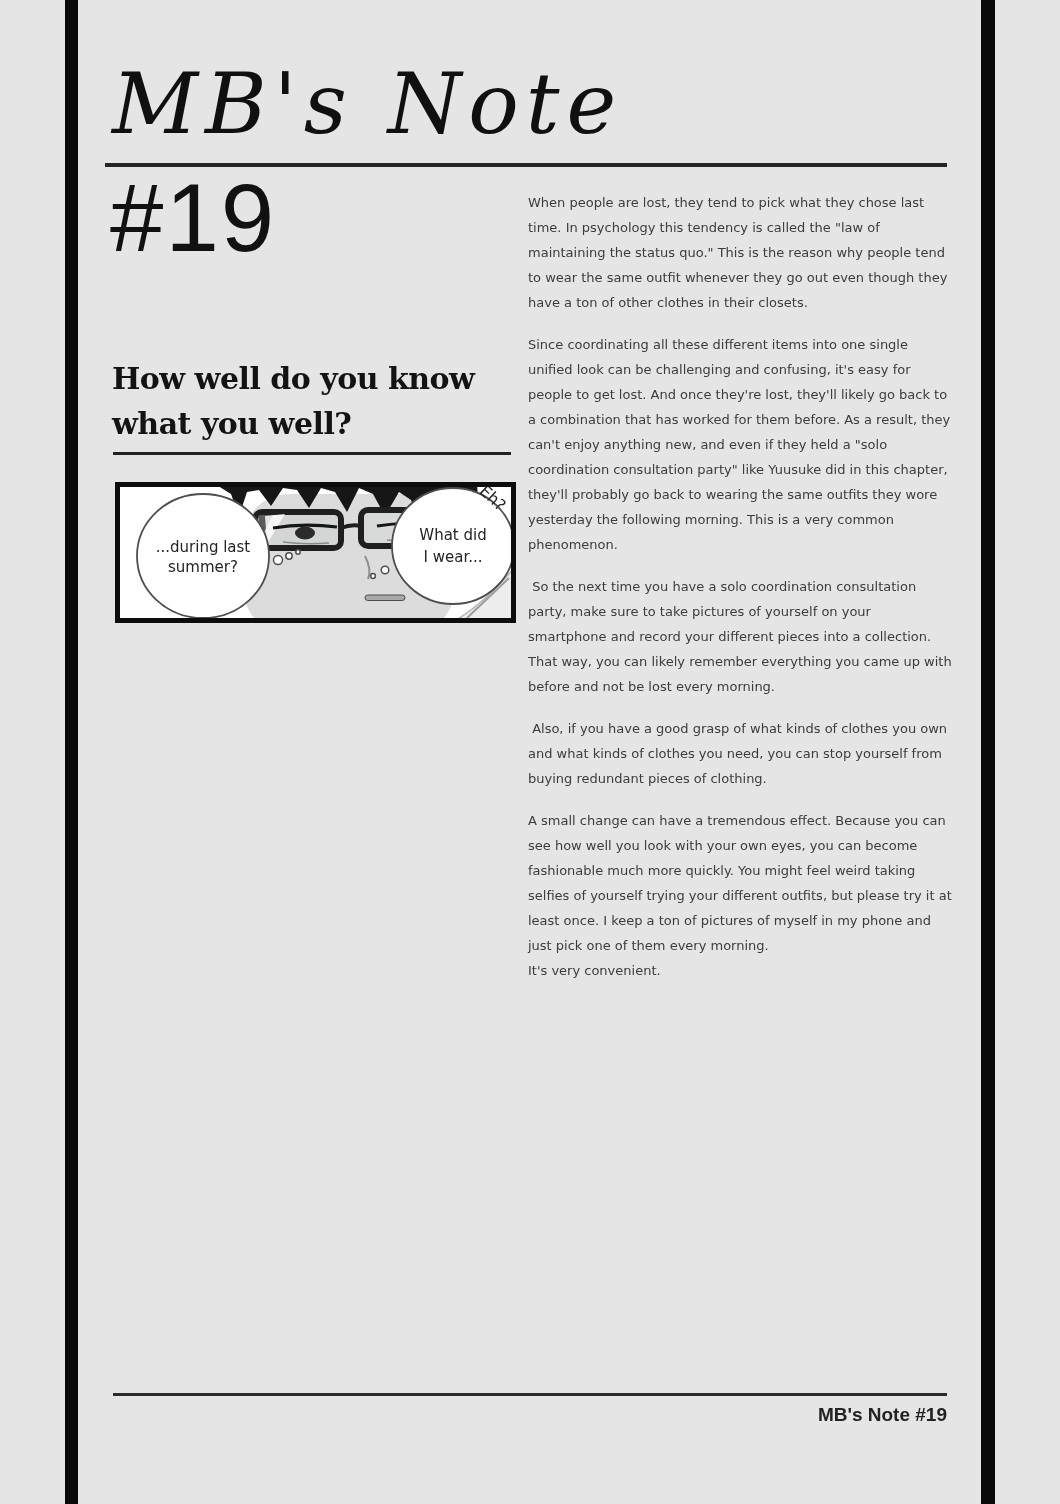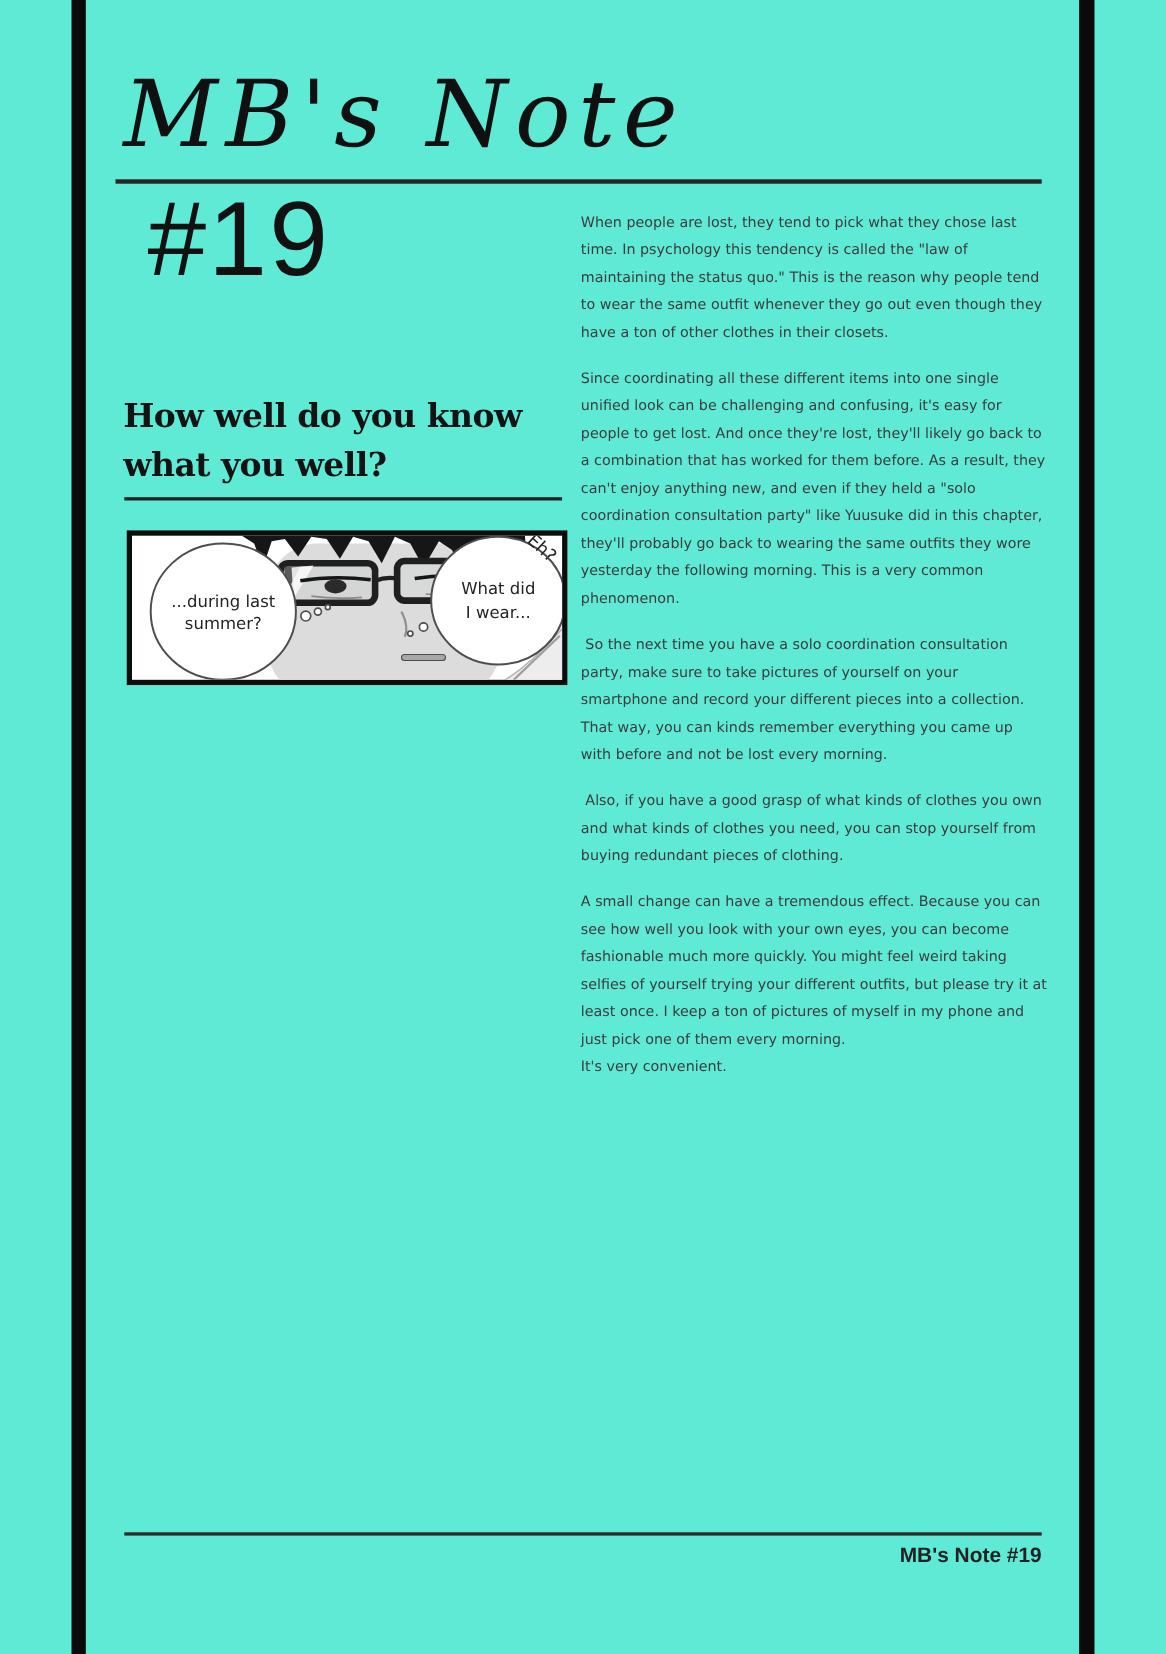--- a/index.html
+++ b/index.html
@@ -1,20 +1,20 @@
 <!DOCTYPE html>
 <html><head>
 <meta charset="utf-8">
 <style>
   html, body { margin: 0; padding: 0; background: #ffffff; }
   .page {
     position: relative;
     width: 1060px;
     height: 1504px;
-    background: #5eead4;
+    background: #e5e5e5;
     overflow: hidden;
     font-family: "DejaVu Sans", sans-serif;
     color: #1a1a1a;
   }
   .vline {
     position: absolute;
     top: 0;
     height: 1504px;
     background: #0a0a0a;
   }
@@ -45,21 +45,20 @@
   .issue {
     position: absolute;
     left: 110px;
     top: 170px;
     font-family: "Liberation Sans", sans-serif;
     font-size: 96px;
     font-weight: 400;
     letter-spacing: 2px;
     line-height: 1;
     color: #111111;
-    margin-left: 24px;
   }
 
   .heading {
     position: absolute;
     left: 112px;
     top: 356px;
     margin: 0;
     width: 410px;
     font-family: "DejaVu Serif", serif;
     font-weight: 700;
@@ -202,21 +201,21 @@
         <text x="338" y="80" text-anchor="middle" font-size="15">I wear...</text>
       </g>
 
       <text x="374" y="20" text-anchor="middle" font-size="16" transform="rotate(43 374 20)">Eh?</text>
     </g>
   </svg>
 
   <div class="article">
     <p>When people are lost, they tend to pick what they chose last time. In psychology this tendency is called the "law of maintaining the status quo." This is the reason why people tend to wear the same outfit whenever they go out even though they have a ton of other clothes in their closets.</p>
     <p>Since coordinating all these different items into one single unified look can be challenging and confusing, it's easy for people to get lost. And once they're lost, they'll likely go back to a combination that has worked for them before. As a result, they can't enjoy anything new, and even if they held a "solo coordination consultation party" like Yuusuke did in this chapter, they'll probably go back to wearing the same outfits they wore yesterday the following morning. This is a very common phenomenon.</p>
-    <p> So the next time you have a solo coordination consultation party, make sure to take pictures of yourself on your smartphone and record your different pieces into a collection. That way, you can kinds remember everything you came up with before and not be lost every morning.</p>
+    <p> So the next time you have a solo coordination consultation party, make sure to take pictures of yourself on your smartphone and record your different pieces into a collection. That way, you can likely remember everything you came up with before and not be lost every morning.</p>
     <p> Also, if you have a good grasp of what kinds of clothes you own and what kinds of clothes you need, you can stop yourself from buying redundant pieces of clothing.</p>
     <p>A small change can have a tremendous effect. Because you can see how well you look with your own eyes, you can become fashionable much more quickly. You might feel weird taking selfies of yourself trying your different outfits, but please try it at least once. I keep a ton of pictures of myself in my phone and just pick one of them every morning.
 It's very convenient.</p>
   </div>
 
   <div class="footer-rule"></div>
   <div class="footer-label">MB's Note #19</div>
 
 </div>
 

